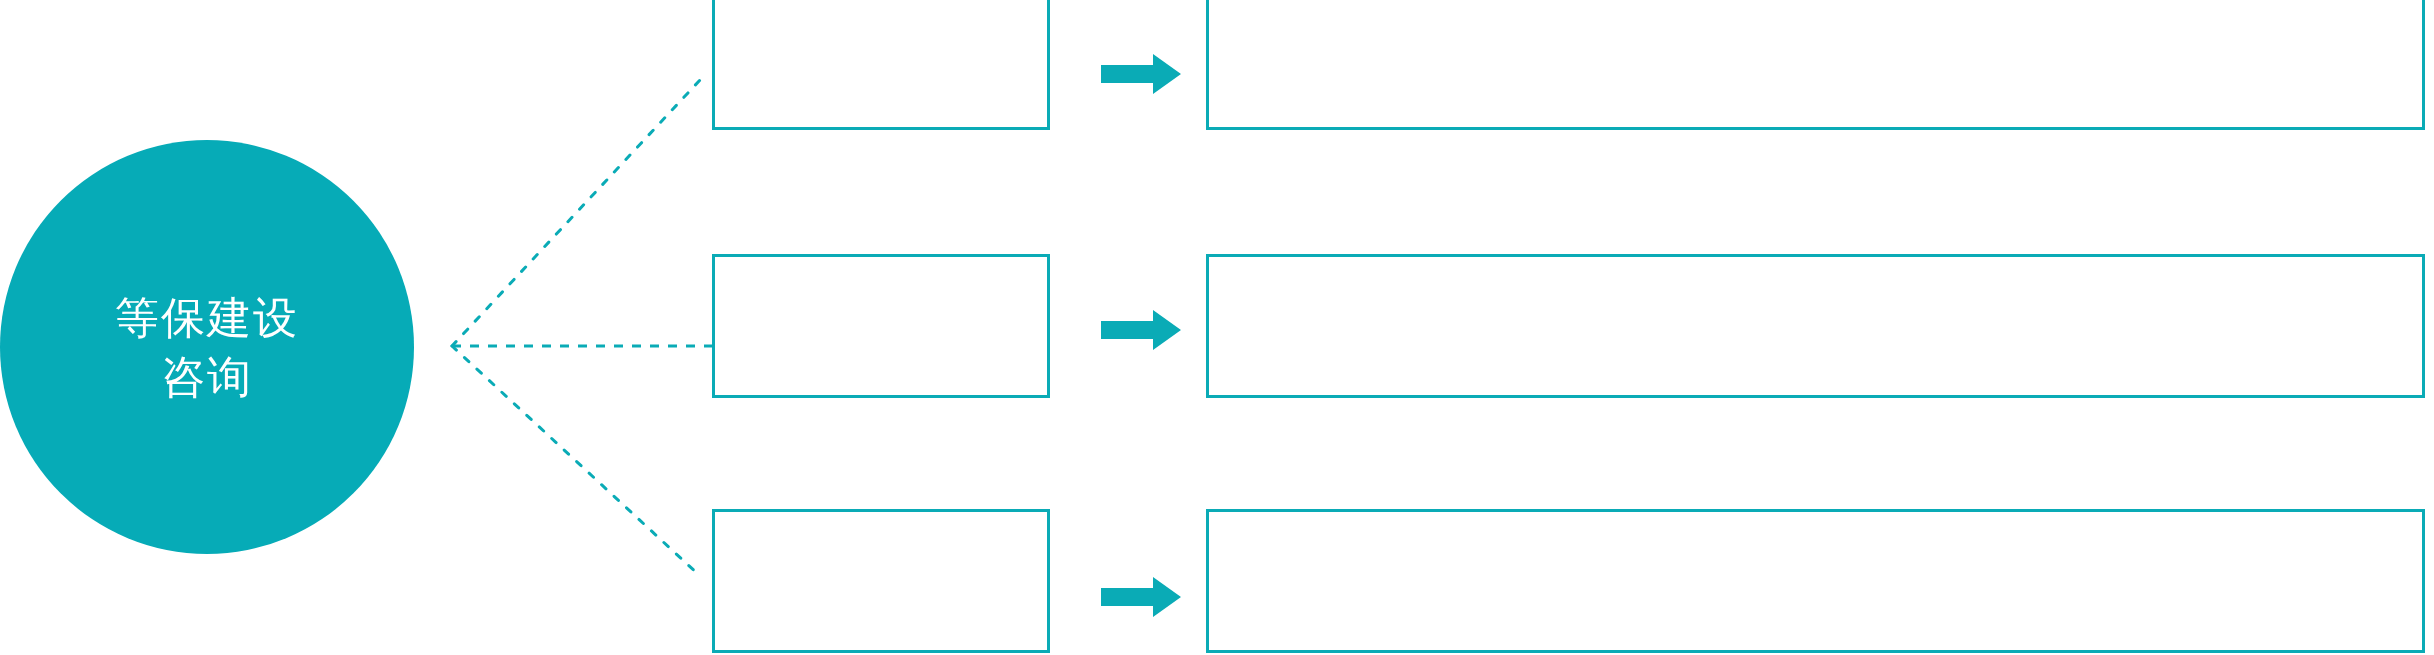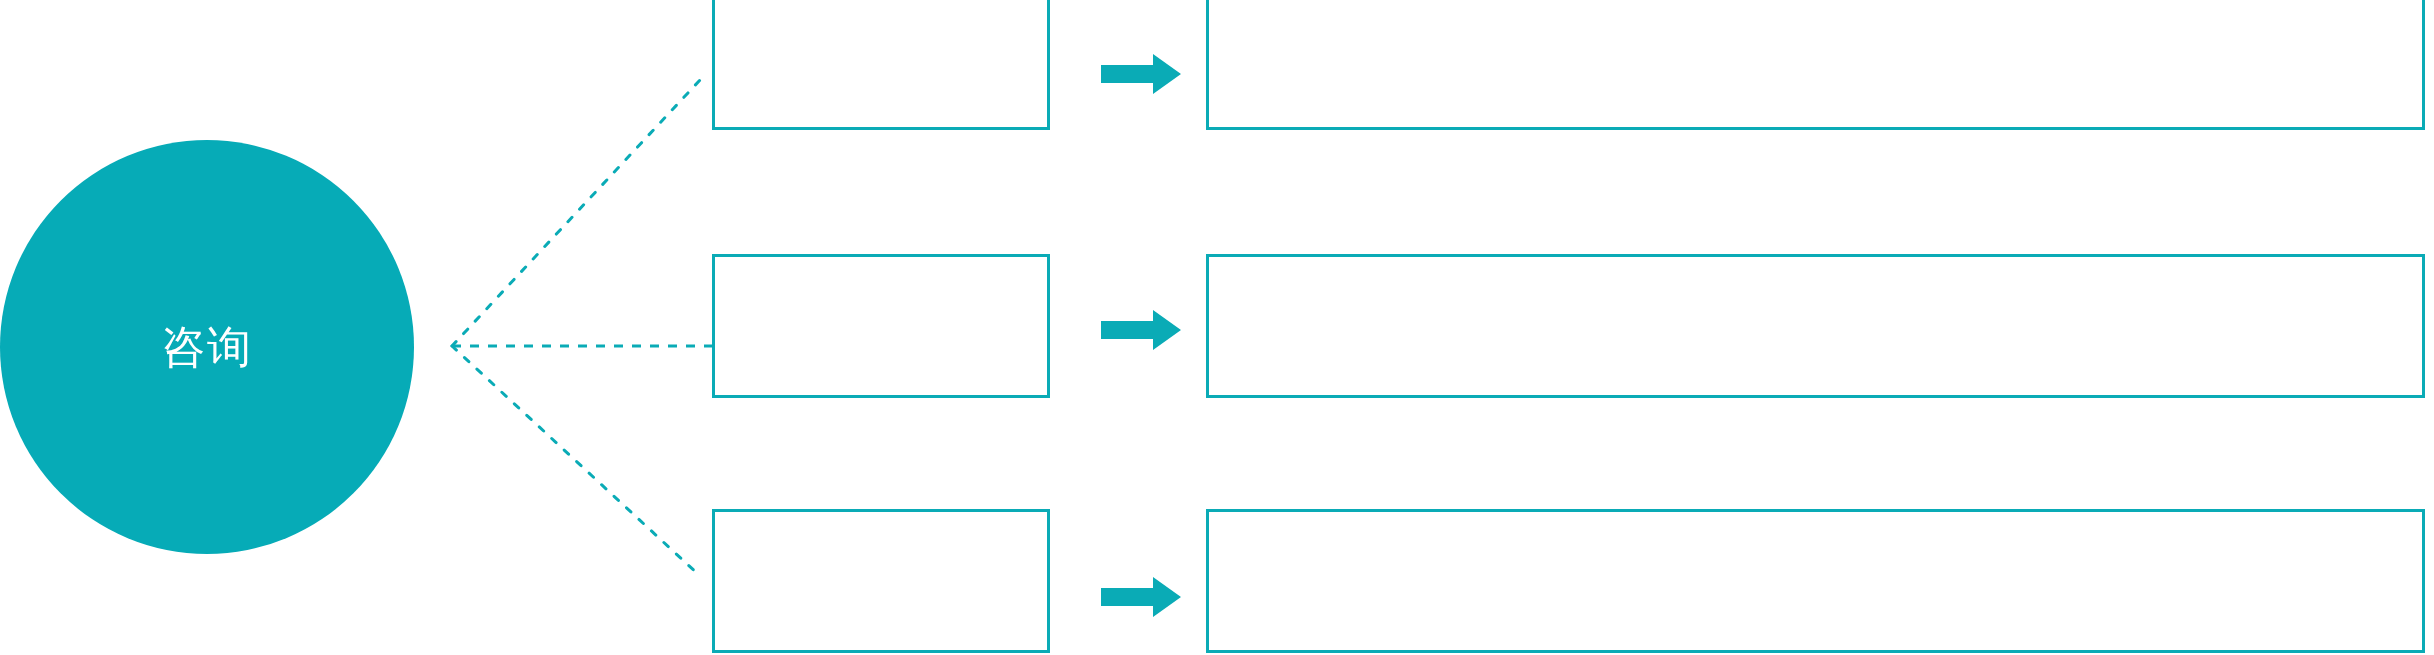--- a/index.html
+++ b/index.html
@@ -118,20 +118,21 @@
   .row-1 .arrow { top: 68px; }
   .row-2 .arrow { top: 56px; }
   .row-3 .arrow { top: 68px; }
 </style>
 </head>
 <body>
 
 <div id="canvas">
 
   <div class="hub">
+    <div class="hub-line">等保建设</div>
     <div class="hub-line">咨询</div>
   </div>
 
   <svg class="connectors" viewBox="0 0 2434 655" width="2434" height="655" xmlns="http://www.w3.org/2000/svg">
     <line x1="452" y1="346" x2="700" y2="80" stroke="#0aabb6" stroke-width="3" stroke-dasharray="6 11" stroke-linecap="round"></line>
     <line x1="452" y1="346" x2="712" y2="346" stroke="#0aabb6" stroke-width="3" stroke-dasharray="9 9" stroke-linecap="butt"></line>
     <line x1="452" y1="346" x2="700" y2="576" stroke="#0aabb6" stroke-width="3" stroke-dasharray="6 11" stroke-linecap="round"></line>
   </svg>
 
   <div class="row row-1">

